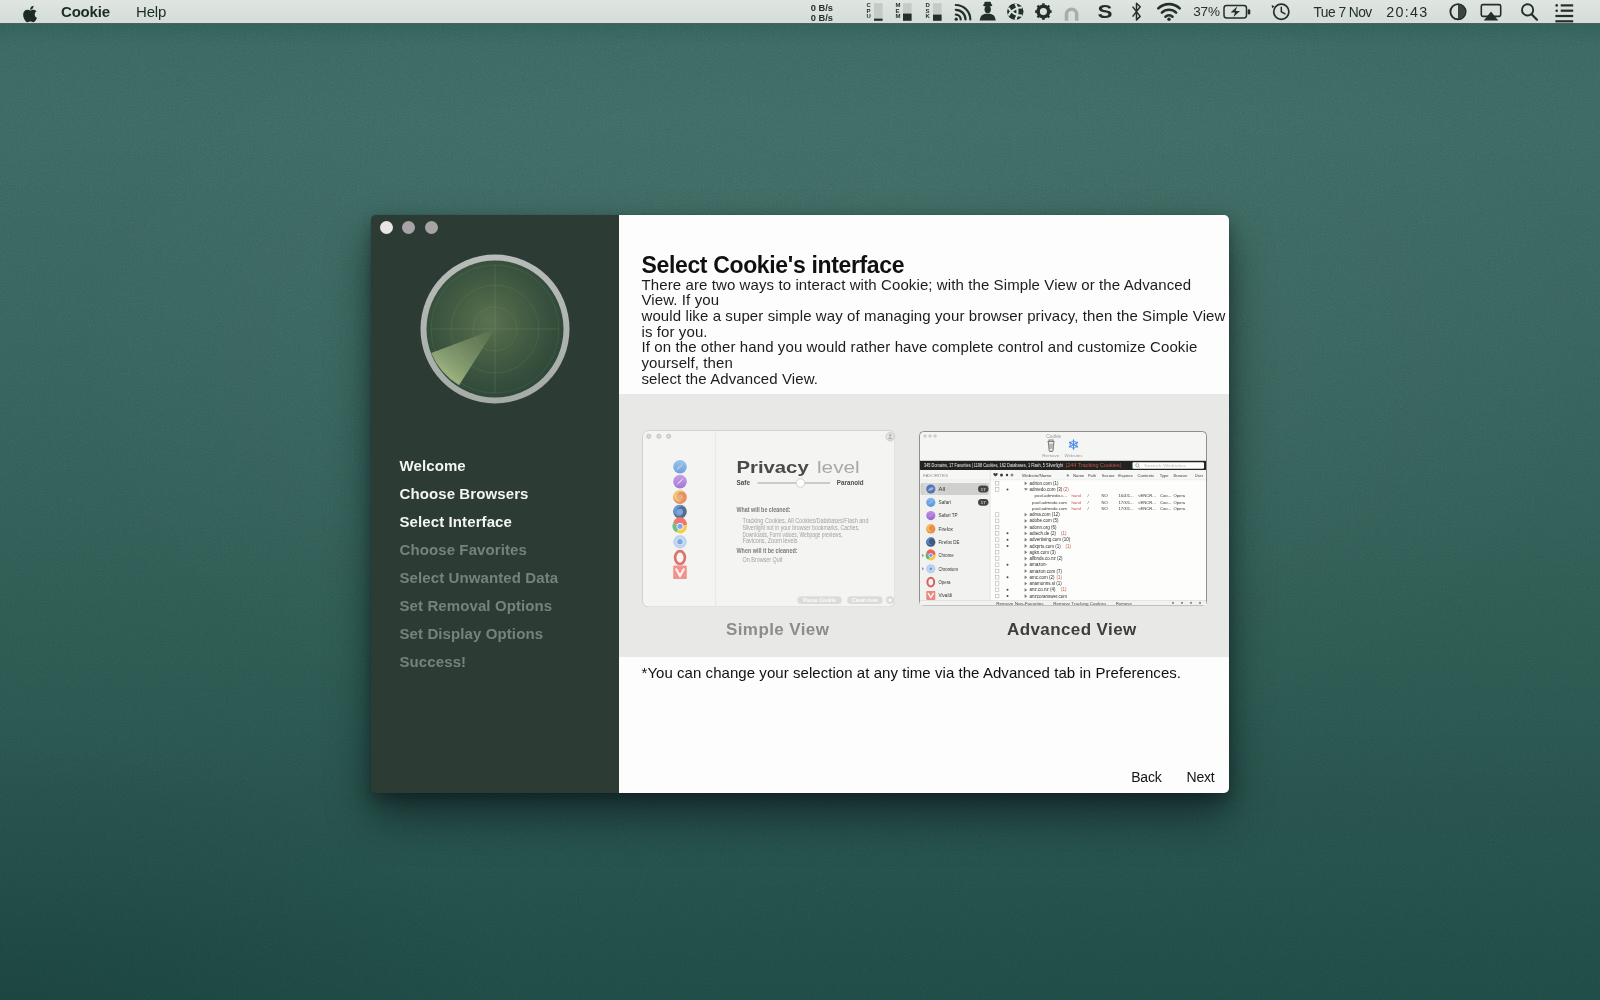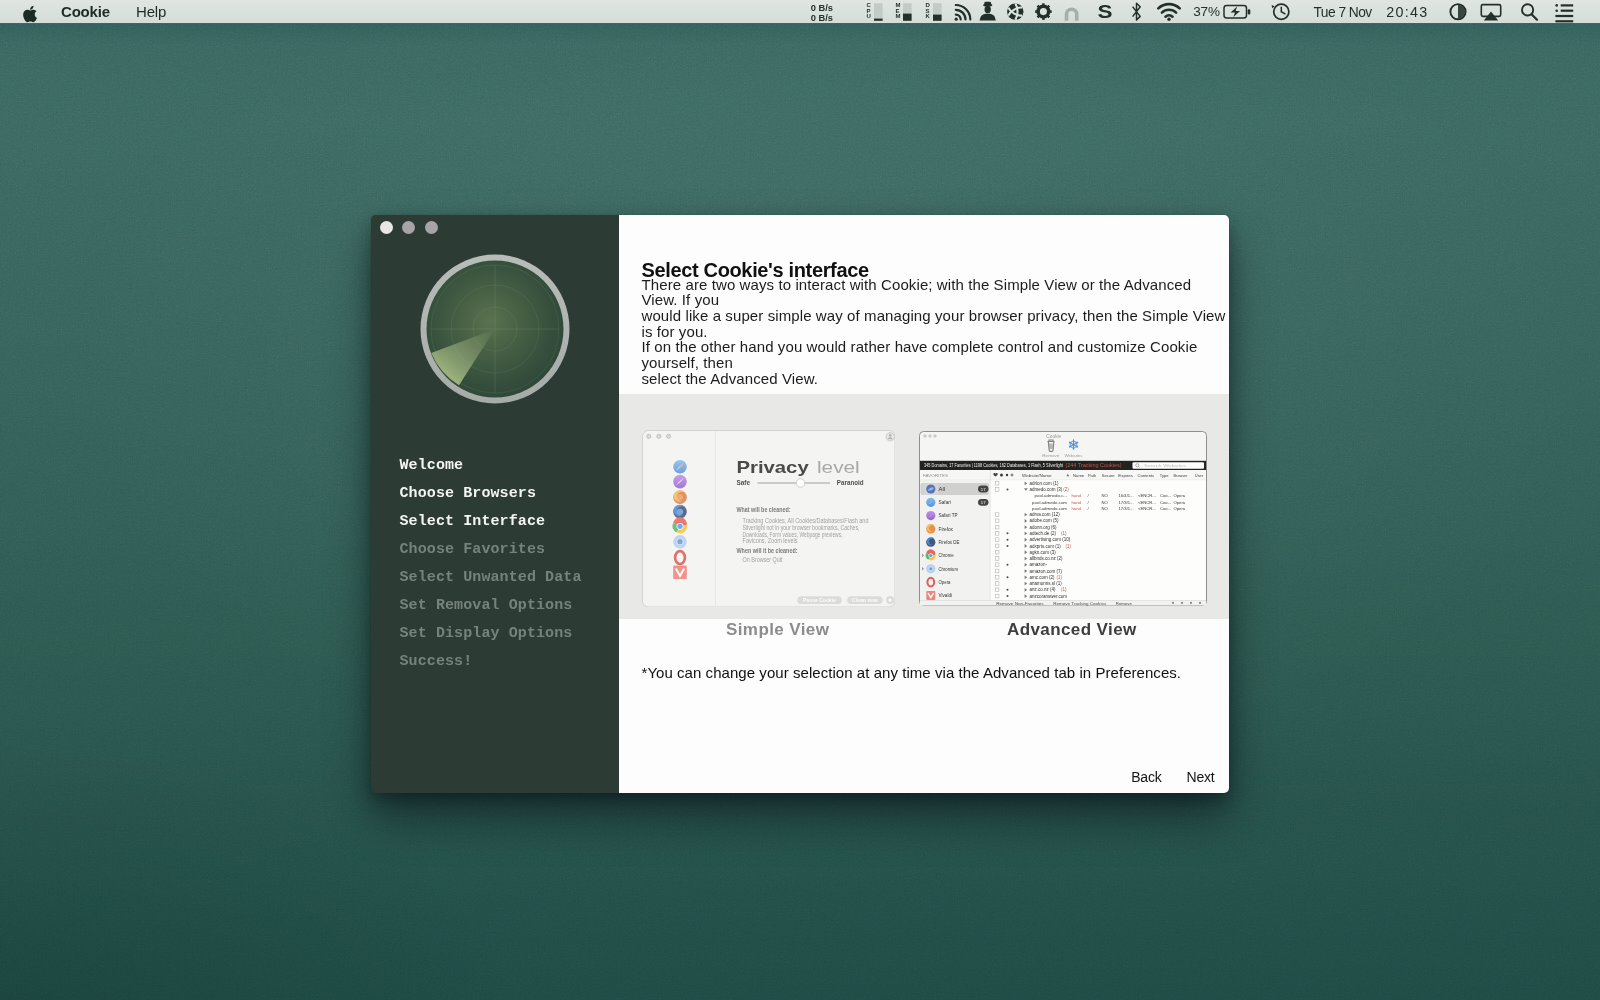--- a/index.html
+++ b/index.html
@@ -18,29 +18,29 @@
   #menubar { position:absolute; left:0; top:0; width:1600px; height:24px;
     background:linear-gradient(180deg,#dfe6e2,#d5ddd9);
     border-bottom:1px solid rgba(30,52,46,.75);
     color:#1d2b26; }
   .mb { position:absolute; top:0; height:24px; line-height:24px; white-space:nowrap; }
   
   #window { position:absolute; left:371px; top:215px; width:858px; height:578px;
     border-radius:5px; overflow:hidden;
     box-shadow: 0 24px 45px rgba(0,0,8,.44), 0 7px 16px rgba(0,0,8,.30), 0 0 1px rgba(0,0,0,.45);
   }
-  #sidebar { position:absolute; left:0; top:0; width:248px; height:578px; background:#2d3b35;font-family:Liberation Mono, monospace; }
+  #sidebar { position:absolute; left:0; top:0; width:248px; height:578px; background:#2d3b35; }
   .tdot { position:absolute; top:6.4px; width:13px; height:13px; border-radius:50%; }
   #sbmenu { position:absolute; left:28.5px; top:236.5px; list-style:none; font-size:15px; font-weight:bold; line-height:28.1px; letter-spacing:.1px; }
   #sbmenu li { color:#76827d; }
   #sbmenu li.on { color:#f3f5f4; }
   #content { position:absolute; left:248px; top:0; width:610px; height:578px; background:#fdfdfd; }
-  #ctitle { position:absolute; left:22.5px; top:36.5px; font-size:20px; font-weight:bold; letter-spacing:-.35px; color:#101010;margin-top:7px; }
+  #ctitle { position:absolute; left:22.5px; top:36.5px; font-size:23px; font-weight:bold; letter-spacing:-.35px; color:#101010; }
   #cpara { position:absolute; left:22.5px; top:61.5px; font-size:15px; line-height:15.7px; letter-spacing:.1px; color:#1c1c1c; }
-  #greyband { position:absolute; left:0; top:179px; width:610px; height:225px; background:#e8e8e7;padding-left:18px; }
+  #greyband { position:absolute; left:0; top:179px; width:610px; height:263px; background:#e8e8e7;padding-left:18px; }
   #prevS { position:absolute; left:22.5px; top:35.5px; }
   #prevA { position:absolute; left:300px; top:37px; }
   .plabel { position:absolute; font-size:17px; font-weight:bold; letter-spacing:.4px;text-align:center; }
   #footnote { position:absolute; left:22.5px; top:449px; font-size:15px; letter-spacing:.05px; color:#111; }
   #backnext { position:absolute; right:14.5px; top:553.5px; font-size:14px; font-weight:normal; color:#141414; letter-spacing:-.2px; }
   #backnext span { margin-left:25px; }
 </style>
 </head>
 <body>
 <div id="desktop"></div>

